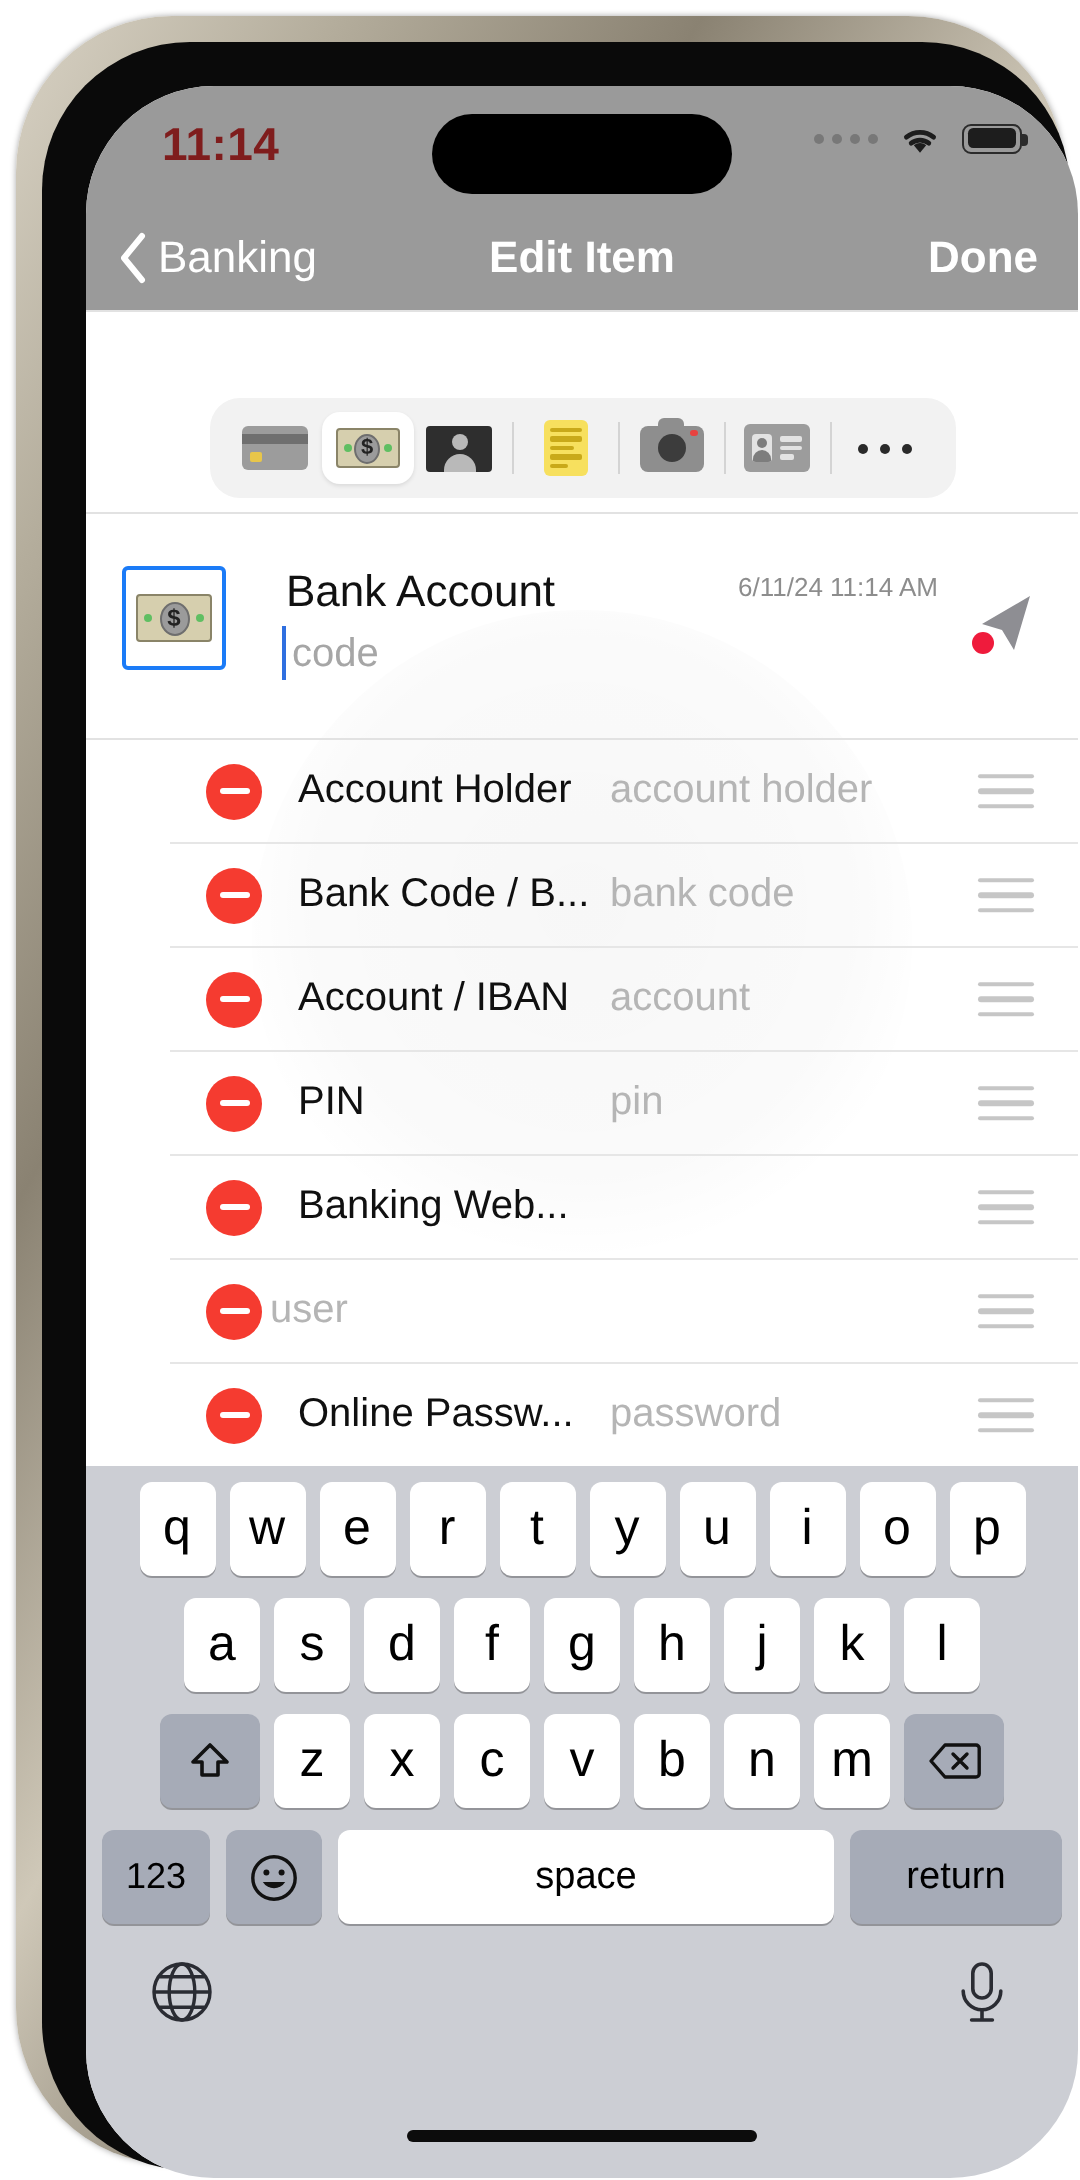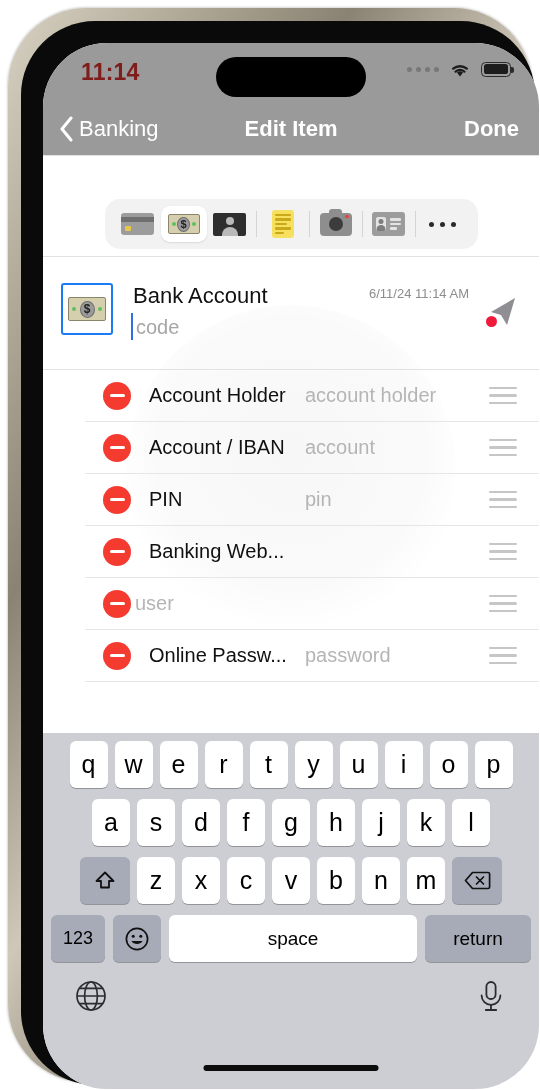--- a/index.html
+++ b/index.html
@@ -152,21 +152,21 @@
   .item-header{
     position:absolute; left:0; top:115px; width:496px; height:88px;
     display:flex; align-items:flex-start; padding:10px 18px 0 18px;
   }
   .thumb{
     width:52px; height:52px; border:2.4px solid #1b7bf7; border-radius:3px; background:#fff;
     display:flex; align-items:center; justify-content:center; flex:0 0 auto; margin-top:3px;
   }
   .thumb .bill{ width:38px; height:24px; }
   .thumb .bill .oval{ width:15px; height:17px; font-size:12px; }
-  .item-mid{ flex:1; padding-left:20px; }
+  .item-mid{ flex:1; padding-left:30px; }
   .item-title{ font-size:22px; color:#111; line-height:1.1; padding-top:4px; }
   .item-sub{
     font-size:20px; color:#a6a6a6; margin-top:8px; position:relative; padding-left:3px;
   }
   .caret{
     position:absolute; left:-2px; top:-3px; width:2.2px; height:27px; background:#2f6fe0;
   }
   .item-date{
     font-size:13px; color:#8d8d8d; position:absolute; right:70px; top:16px; white-space:nowrap;
   }
@@ -364,20 +364,32 @@
               <div class="grip">
                   <i></i>
                   <i></i>
                   <i></i>
                 </div>
             </div>
             <div class="row">
               <div class="minus">
                   <i></i>
                 </div>
+              <div class="row-label">Bank Code / B...</div>
+              <div class="row-ph">bank code</div>
+              <div class="grip">
+                  <i></i>
+                  <i></i>
+                  <i></i>
+                </div>
+            </div>
+            <div class="row">
+              <div class="minus">
+                  <i></i>
+                </div>
               <div class="row-label">Account / IBAN</div>
               <div class="row-ph">account</div>
               <div class="grip">
                   <i></i>
                   <i></i>
                   <i></i>
                 </div>
             </div>
             <div class="row">
               <div class="minus">

